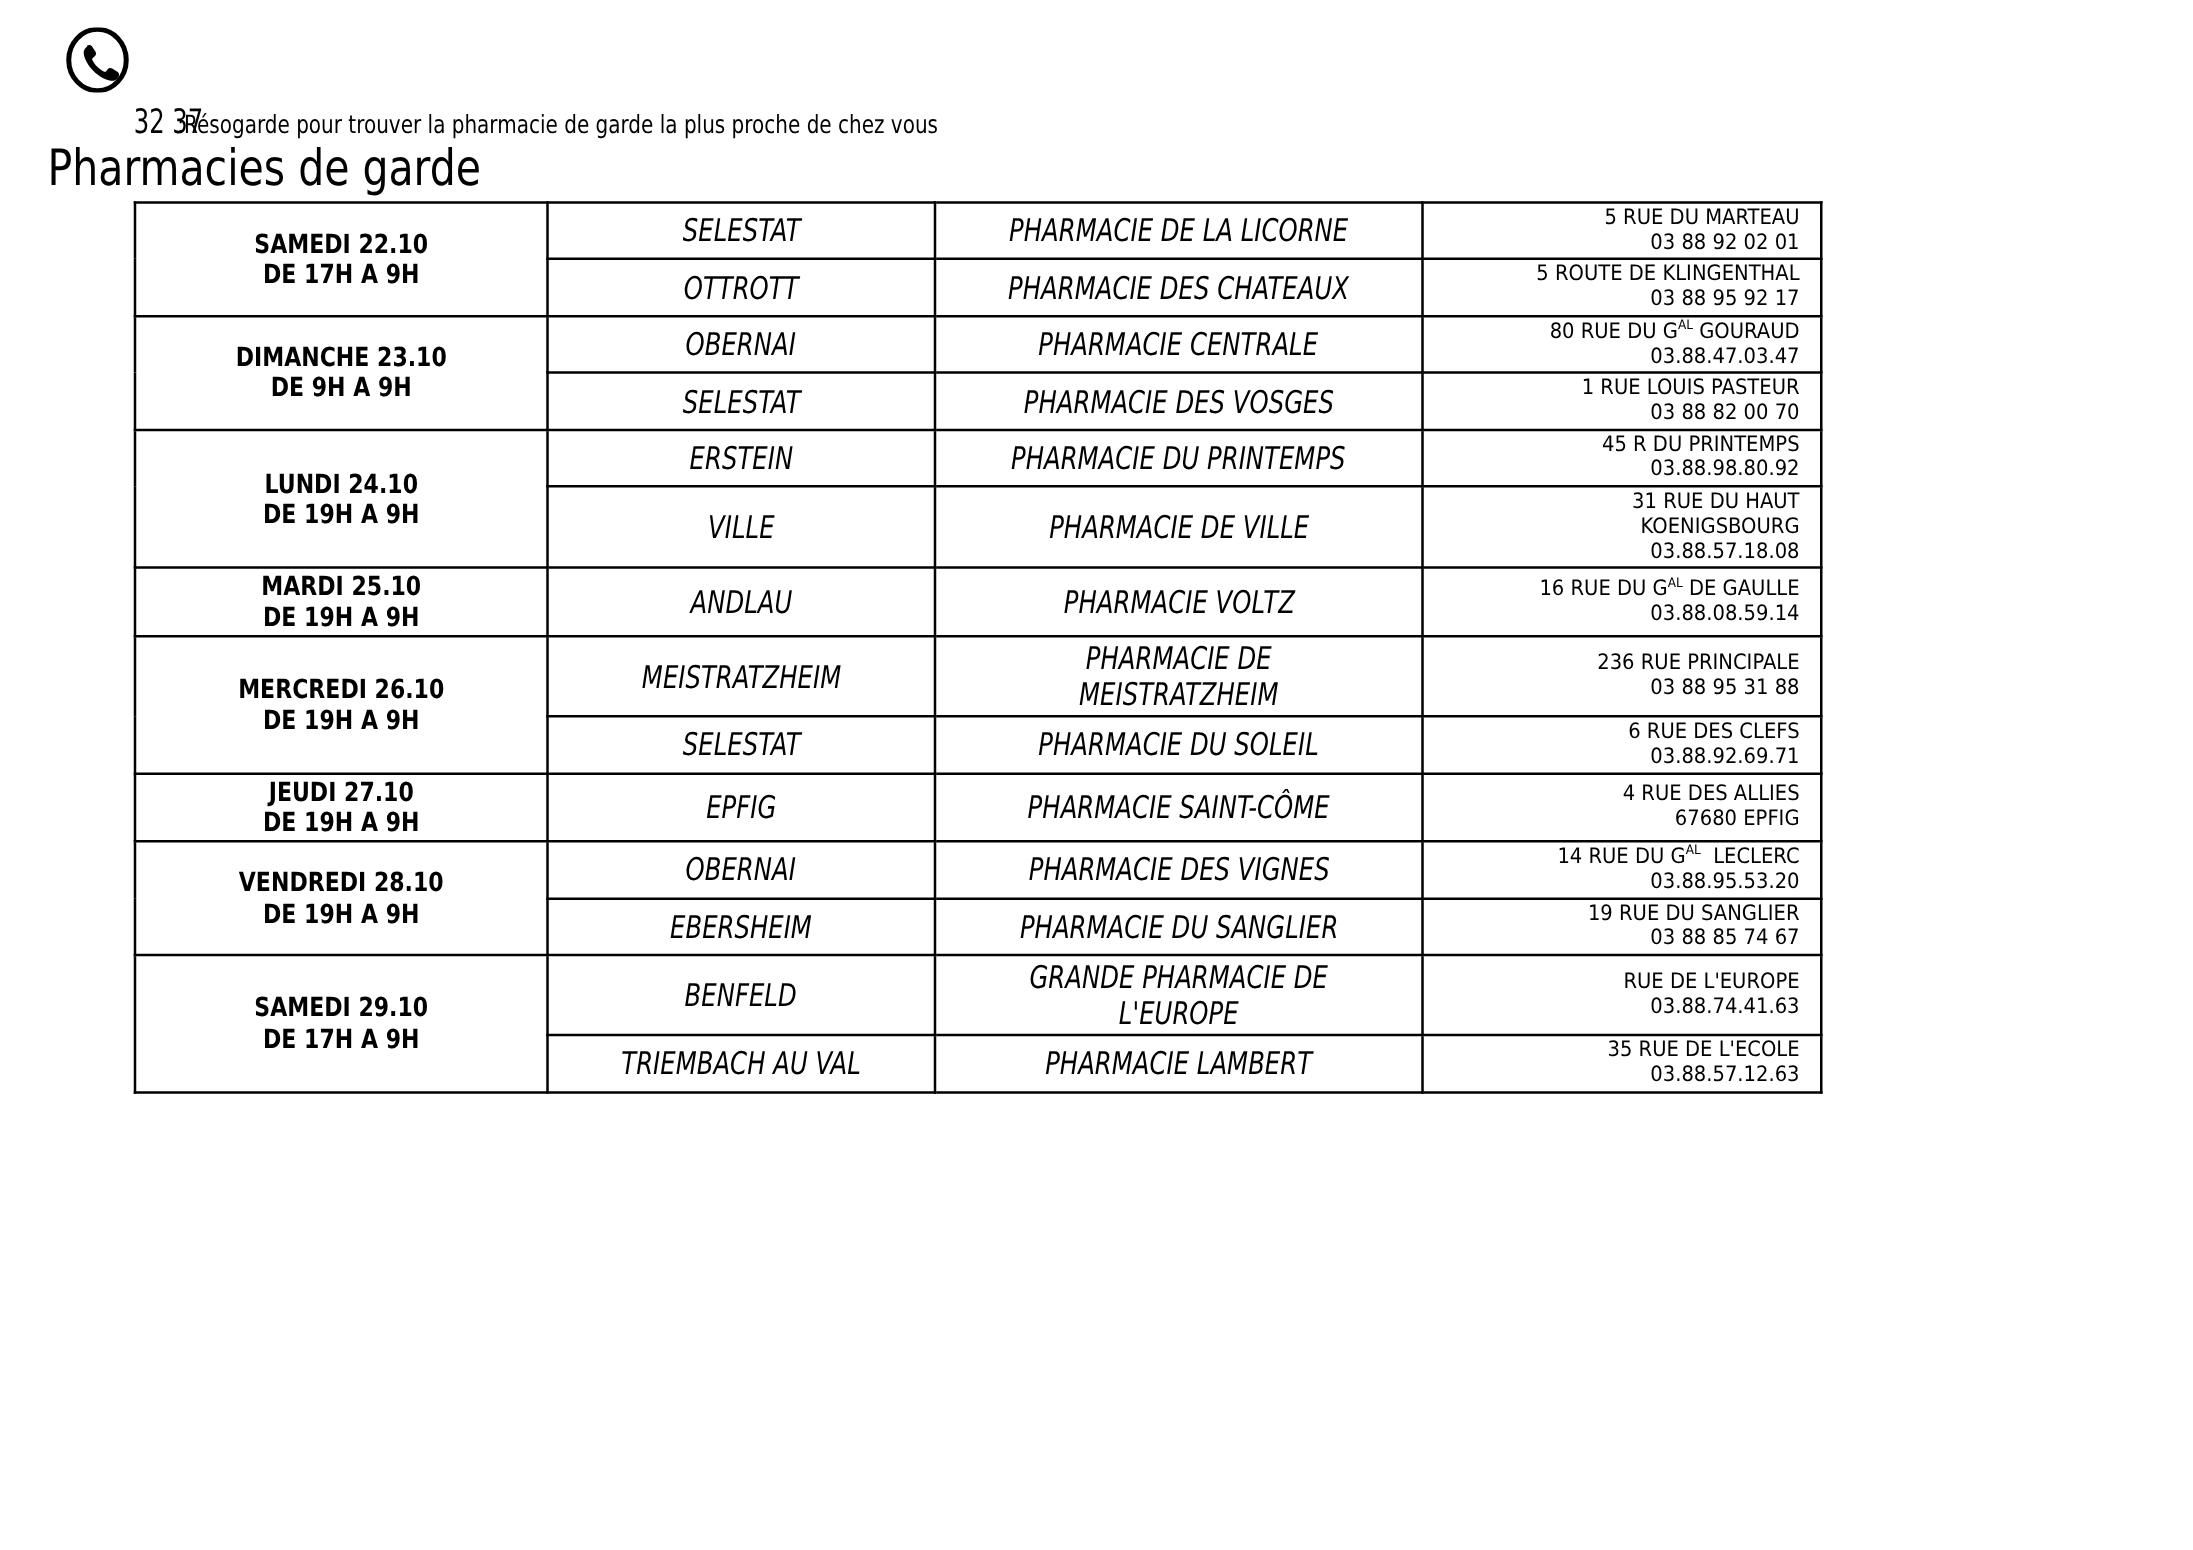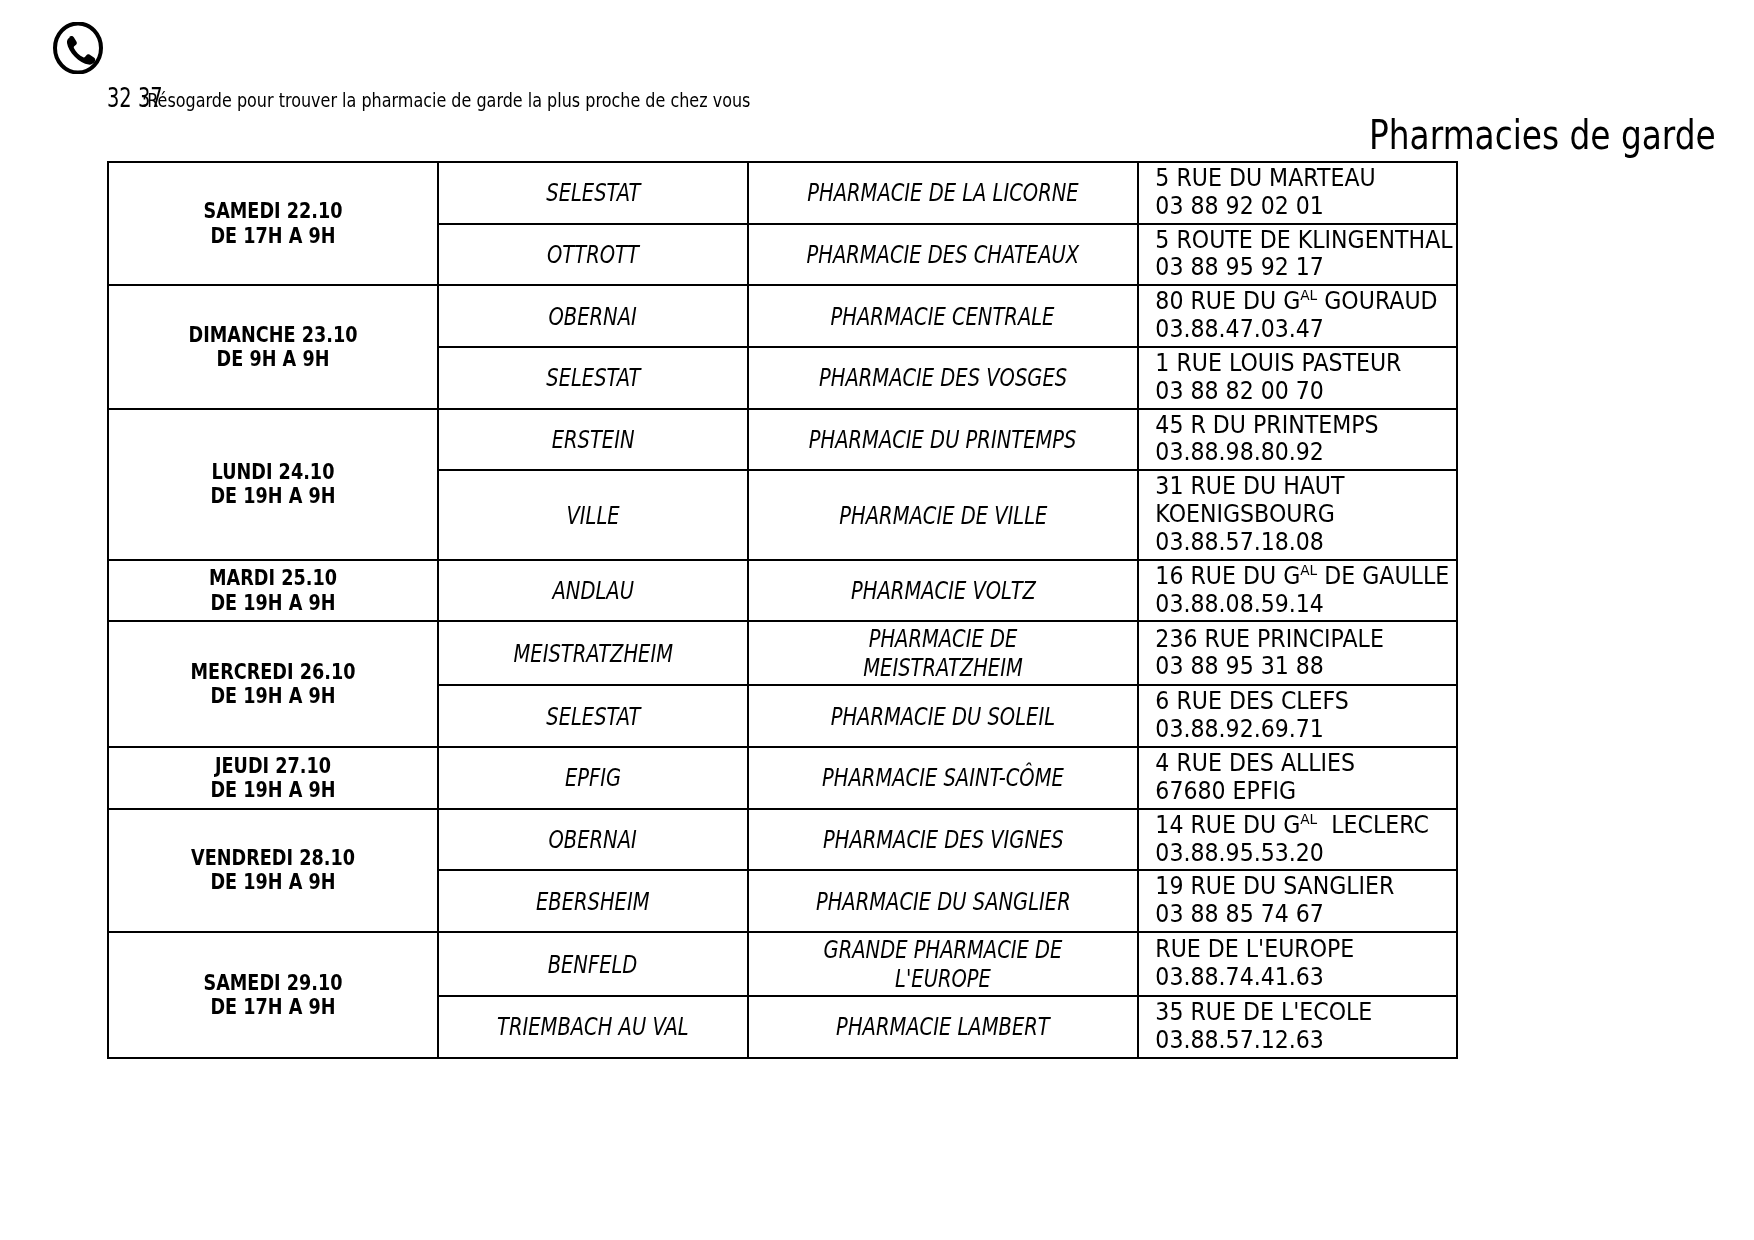--- a/index.html
+++ b/index.html
@@ -56,21 +56,21 @@
     display: inline-block;
     margin-left: -40px;
     padding-left: 6px;
   }
 
   .doc-title {
     position: absolute;
     left: 0;
     top: 112px;
     width: 1754px;
-    text-align: right;
+    text-align: left;
     font-family: "DejaVu Sans", sans-serif;
     font-size: 40px;
     font-weight: 400;
   }
   .doc-title span {
     display: inline-block;
     transform: scaleX(0.82);
   }
 
   
@@ -112,23 +112,23 @@
     font-size: 25px;
     font-weight: 400;
     font-style: italic;
   }
   .cell-city span, .cell-pharma span {
     display: inline-block;
     transform: scaleX(0.78);
   }
 
   .cell-addr {
-    text-align: left;
-    font-family: "DejaVu Sans", sans-serif;
-    font-size: 24px;
+    text-align: right;
+    font-family: "DejaVu Sans", sans-serif;
+    font-size: 17px;
     font-weight: 400;
     margin-left: 44px;
   }
   .cell-addr .aline {
     display: block;
     white-space: nowrap;
     transform: scaleX(0.92);
   }
   .cell-addr sup {
     font-size: 0.62em;

